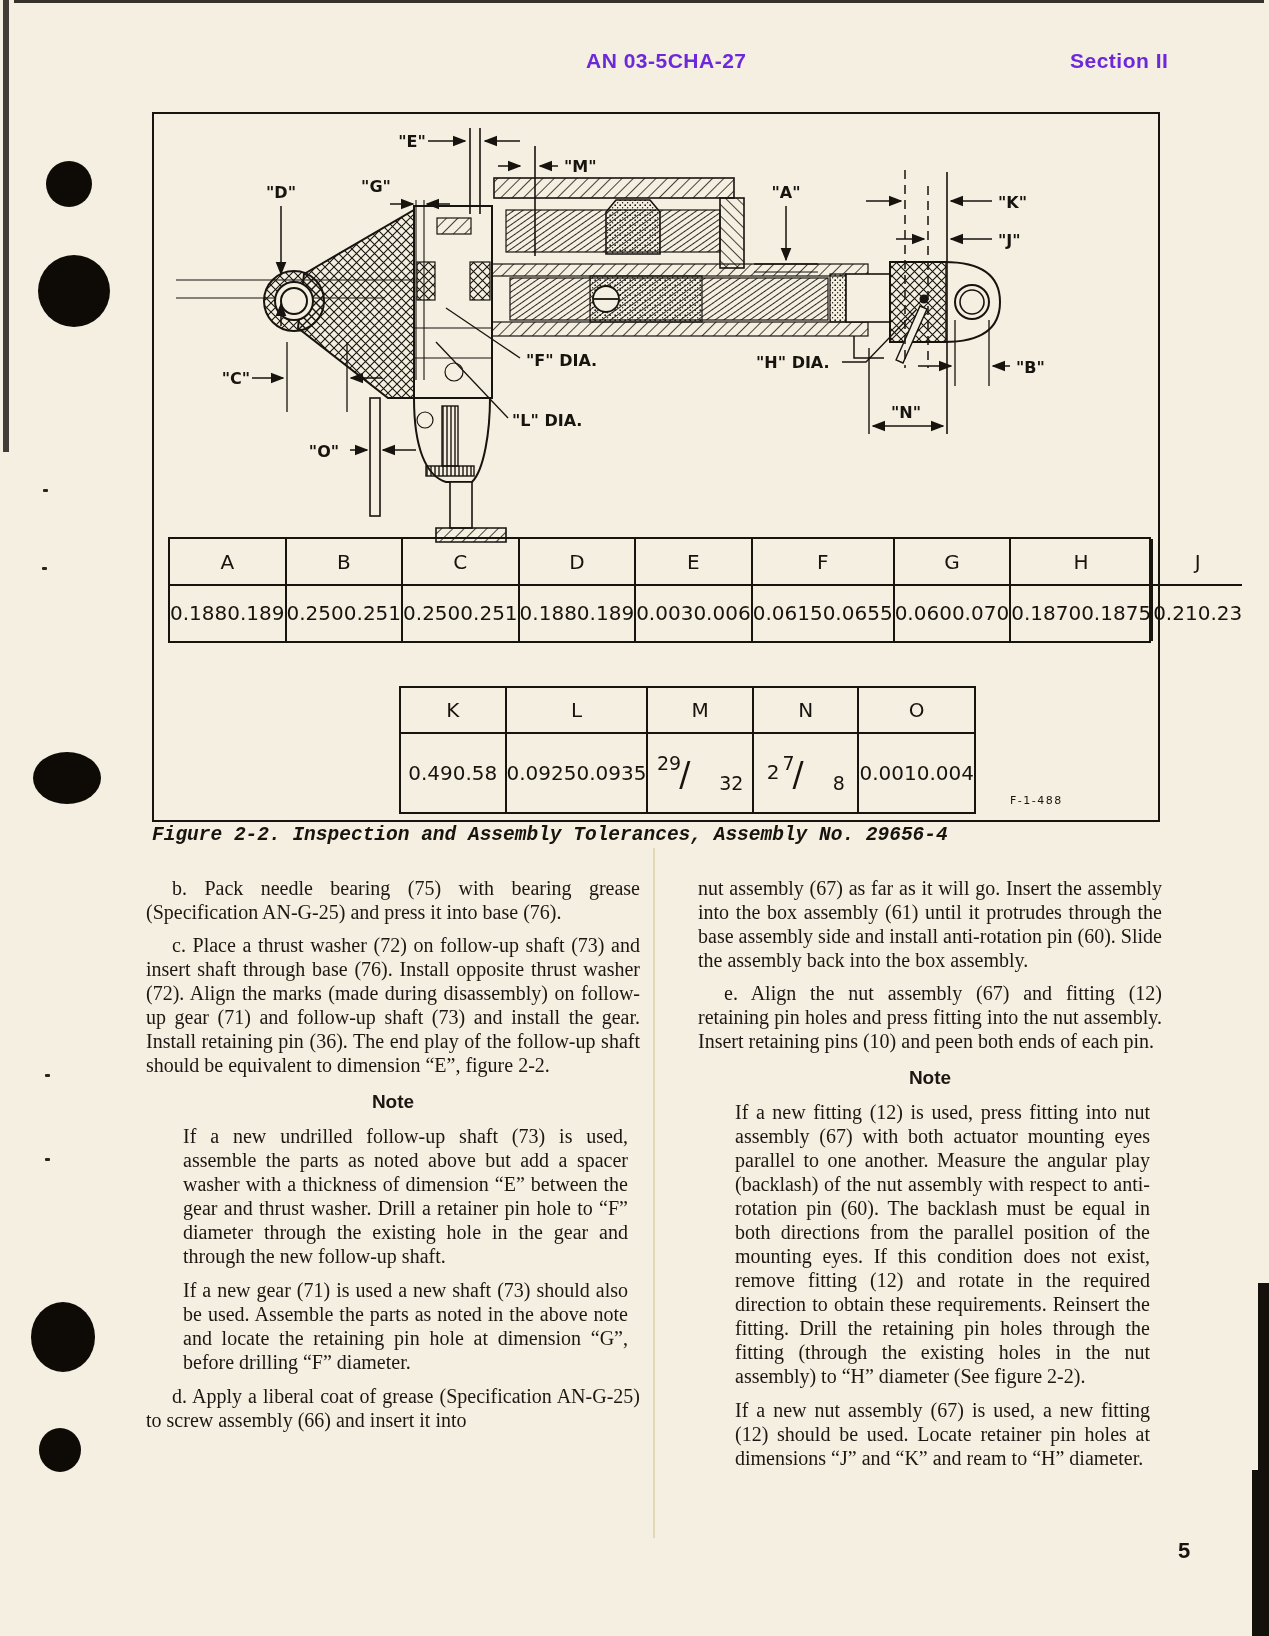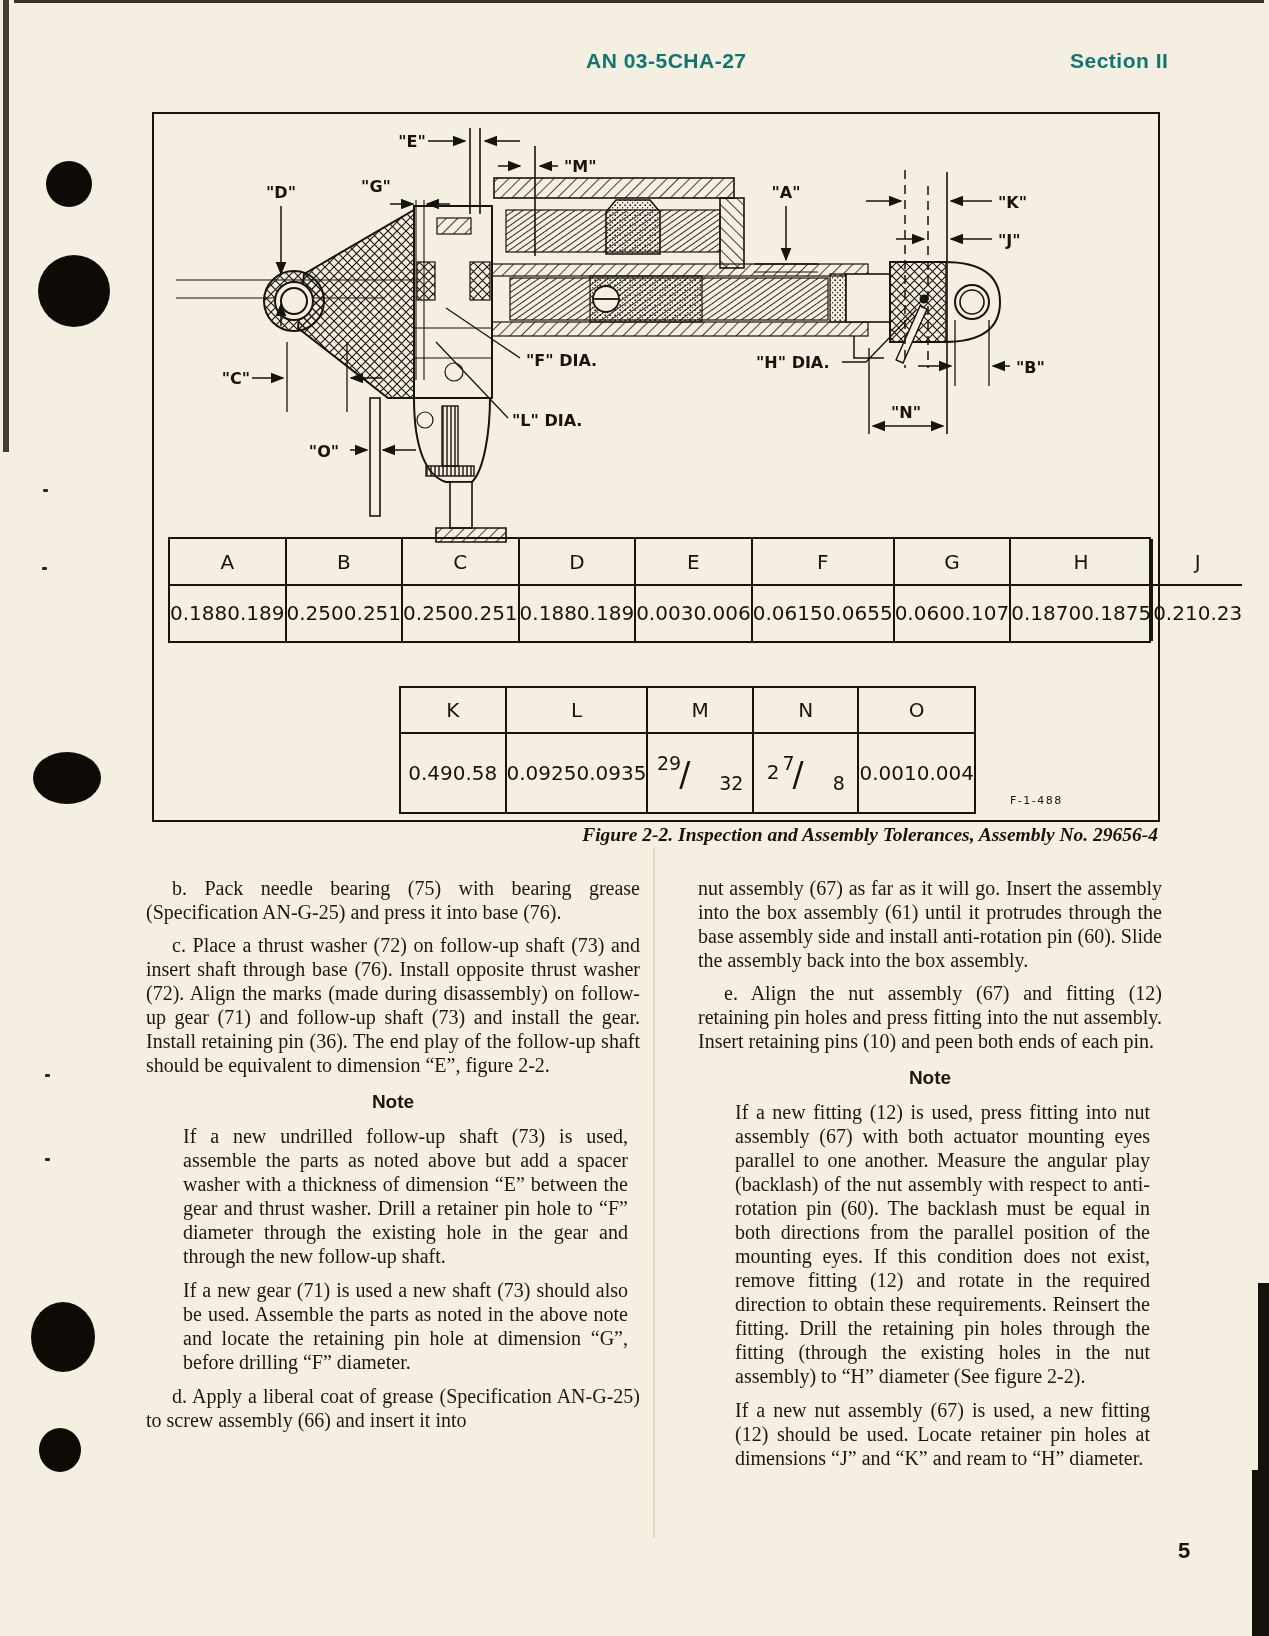--- a/index.html
+++ b/index.html
@@ -14,21 +14,21 @@
   #crease{position:absolute;left:653px;top:848px;width:2px;height:690px;background:rgba(186,164,98,.30);}
   .dot{position:absolute;background:#0e0b07;border-radius:50%;}
   #dot1{left:46px;top:161px;width:46px;height:46px;}
   #dot2{left:38px;top:255px;width:72px;height:72px;}
   #dot3{left:33px;top:752px;width:68px;height:52px;}
   #dot4{left:31px;top:1302px;width:64px;height:70px;}
   #dot5{left:39px;top:1428px;width:42px;height:44px;}
   .speck{position:absolute;background:#2a241c;width:5px;height:3px;border-radius:1px;}
   #sp1{left:43px;top:489px;} #sp2{left:42px;top:567px;} #sp3{left:45px;top:1074px;} #sp4{left:45px;top:1158px;}
   
-  .hdr{position:absolute;font-family:"Liberation Sans",sans-serif;font-weight:bold;font-size:21px;letter-spacing:.5px;color:#0f766e;white-space:nowrap;}
+  .hdr{position:absolute;font-family:"Liberation Sans",sans-serif;font-weight:bold;font-size:21px;letter-spacing:.5px;color:#6d28d9;white-space:nowrap;}
   #docnum{left:586px;top:49px;}
   #section{left:1070px;top:49px;}
   
   .fig{position:absolute;left:152px;top:112px;width:1004px;height:706px;border:2.5px solid #17130e;}
   svg.draw{position:absolute;left:0;top:0;width:1004px;height:706px;}
   .draw text{font:bold 16px "DejaVu Sans",sans-serif;fill:#17130e;stroke:none;}
   .draw text.sm{font:11px "DejaVu Sans",sans-serif;letter-spacing:1.5px;}
   
   .tbl{position:absolute;display:grid;border:2.5px solid #17130e;font-family:"DejaVu Sans",sans-serif;color:#17130e;background:transparent;}
   #t1{left:14px;top:423px;width:979px;height:102px;grid-template-columns:repeat(9,1fr);grid-template-rows:47px 1fr;}
@@ -37,22 +37,22 @@
   .tbl>div.lc{border-right:none;}
   .tbl>div.hb{border-bottom:2.5px solid #17130e;}
   .th{font-size:20px;}
   .td{font-size:20px;flex-direction:row;line-height:27px;}
   .fr{display:inline-block;white-space:nowrap;}
   .fr .nu{font-size:19px;vertical-align:9px;}
   .fr .sl::before{content:"/";font-size:33px;font-weight:400;vertical-align:-7px;margin:0 -2px;}
   .fr .de{font-size:19px;vertical-align:-11px;margin-left:31px;}
   .wh{font-size:20px;margin-right:3px;}
   
-  .caption{position:absolute;left:152px;top:824px;width:1006px;text-align:right;
-           font-family:Liberation Serif, serif;font-weight:bold;font-style:italic;
+  .caption{position:absolute;left:152px;top:824px;width:1006px;text-align:left;
+           font-family:Liberation Mono, monospace;font-weight:bold;font-style:italic;
            font-size:19.5px;color:#17130e;}
   
   .col{position:absolute;text-align:justify;font-size:20px;line-height:24px;color:#1c1712;}
   #colL{left:146px;top:876px;width:494px;}
   #colR{left:698px;top:876px;width:464px;}
   .col p{margin:0 0 9px 0;text-indent:26px;}
   .col p.cont{text-indent:0;}
   .note-h{font-family:"Liberation Sans",sans-serif;font-weight:bold;font-size:19px;text-align:center;margin:13px 0 10px 0;}
   .col p.note{margin:0 12px 10px 37px;text-indent:0;}
   .pageno{position:absolute;left:1178px;top:1538px;font-family:"Liberation Sans",sans-serif;font-weight:bold;font-size:22px;color:#17130e;}
@@ -256,21 +256,21 @@
       <div class="td">
           <span>0.003</span>
           <span>0.006</span>
         </div>
       <div class="td">
           <span>0.0615</span>
           <span>0.0655</span>
         </div>
       <div class="td">
           <span>0.060</span>
-          <span>0.107</span>
+          <span>0.070</span>
         </div>
       <div class="td">
           <span>0.1870</span>
           <span>0.1875</span>
         </div>
       <div class="td lc">
           <span>0.21</span>
           <span>0.23</span>
         </div>
     </div>

